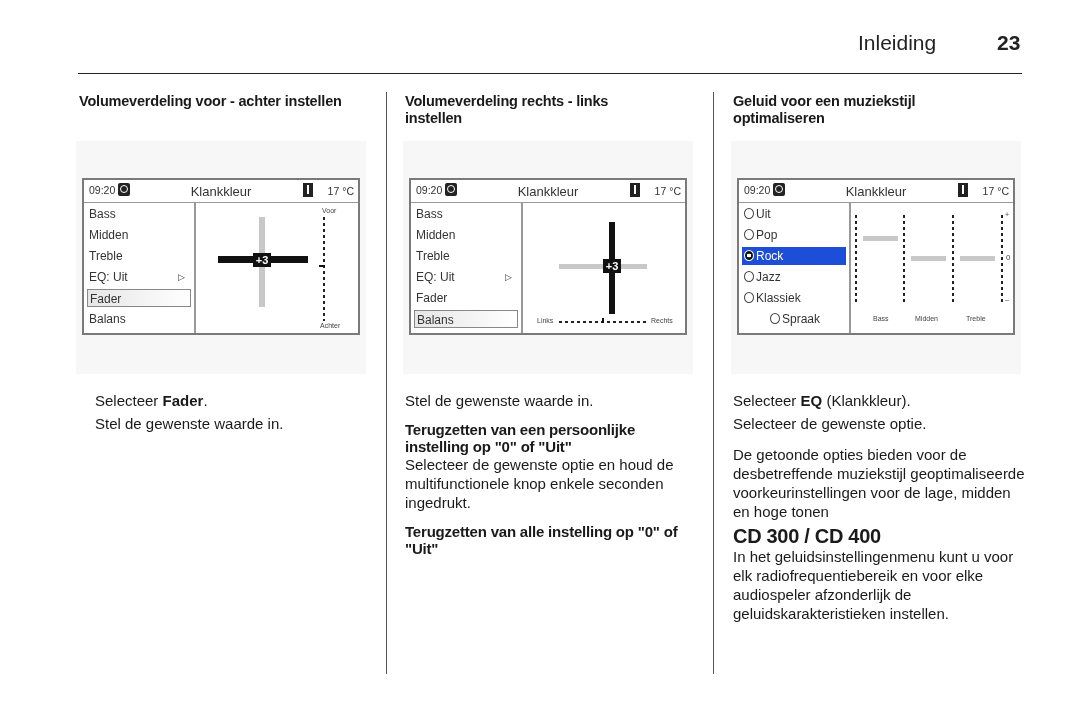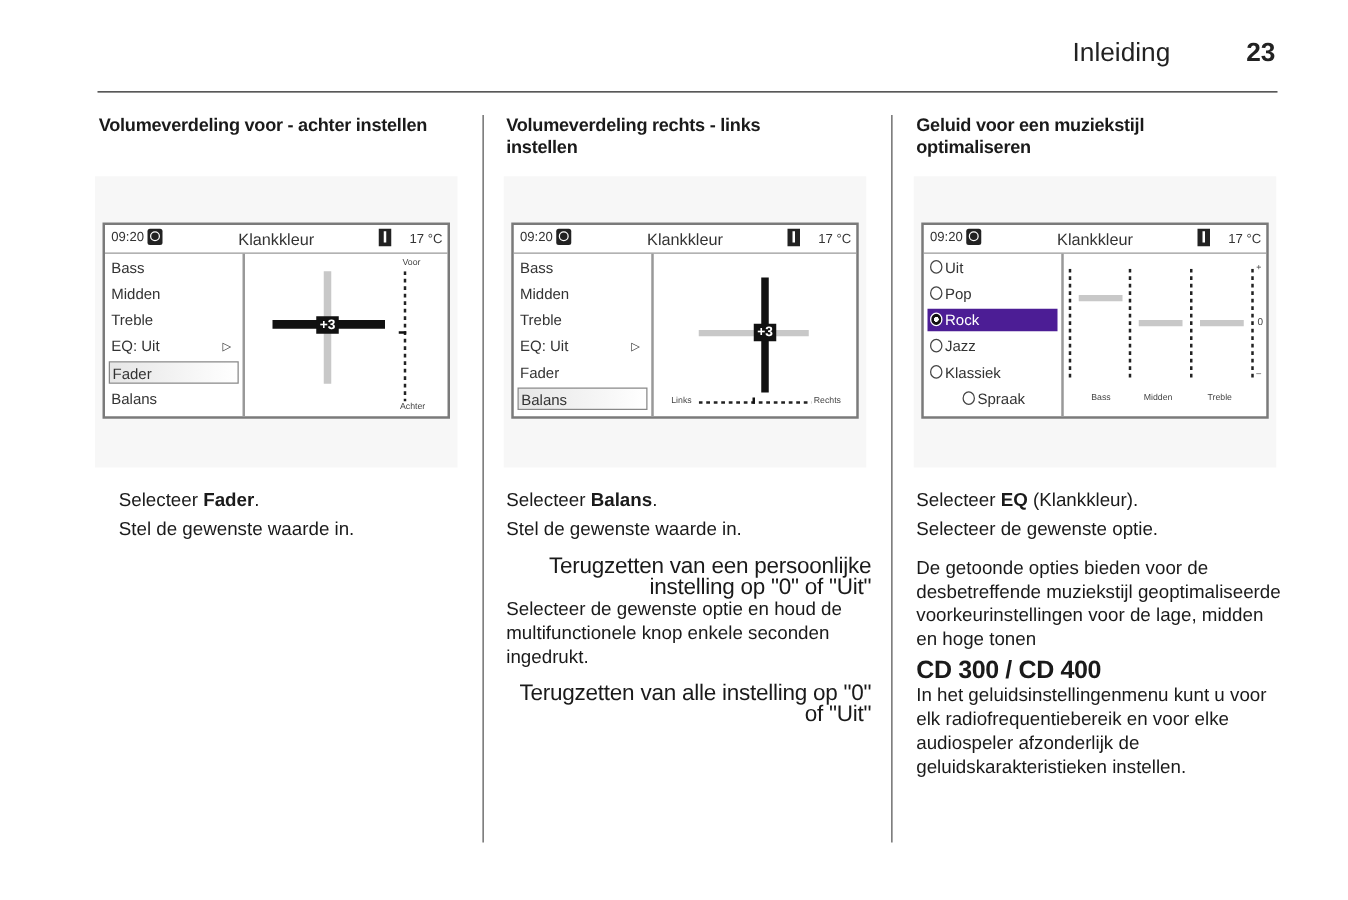--- a/index.html
+++ b/index.html
@@ -8,40 +8,40 @@
   .page-header { position: absolute; left: 0; top: 0; width: 1078px; height: 80px; }
   .page-header .section { position: absolute; left: 858px; top: 31px; font-size: 21px; font-weight: normal; color: #222; }
   .page-header .pagenum { position: absolute; left: 997px; top: 31px; font-size: 21px; font-weight: bold; color: #222; }
   .header-rule { position: absolute; left: 78px; top: 73px; width: 944px; height: 1px; background: #222; }
   .col-divider { position: absolute; top: 92px; width: 1px; height: 582px; background: #555; }
   .column { position: absolute; top: 93px; width: 300px; }
   .col1 { left: 79px; } .col2 { left: 405px; } .col3 { left: 733px; }
   .col-title { font-size: 14.5px; font-weight: bold; line-height: 17px; margin: 0; letter-spacing: -0.2px; }
   .para { font-size: 15px; line-height: 19px; margin: 0; }
   .para b { font-weight: bold; }
-  .subhead { font-size: 18px; font-weight: normal; line-height: 17px; margin: 0; letter-spacing: -0.2px; text-align: right; }
+  .subhead { font-size: 15px; font-weight: bold; line-height: 17px; margin: 0; letter-spacing: -0.2px; }
   .h2 { font-size: 20px; font-weight: bold; line-height: 22px; margin: 0; letter-spacing: -0.3px; }
 
   
   .figure { position: absolute; width: 290px; height: 233px; background: #f7f7f7; }
   .screen { position: absolute; left: 6px; top: 37px; width: 278px; height: 157px;
             background: #fff; border: 2px solid #7a7a7a; box-sizing: border-box; }
   .scr-top { position: absolute; left: 0; top: 0; width: 274px; height: 22px; border-bottom: 1px solid #999;
              font-size: 11.5px; color: #333; }
   .scr-time { position: absolute; left: 5px; top: 4px; font-size: 10.5px; }
   .clock-icon { position: absolute; left: 34px; top: 3px; width: 12px; height: 13px; background: #222; border-radius: 2px; }
   .clock-icon::after { content: ""; position: absolute; left: 2px; top: 2px; width: 6px; height: 6px; border: 1px solid #fff; border-radius: 50%; }
   .scr-title { position: absolute; left: 0; top: 4px; width: 274px; text-align: center; font-size: 13px; }
   .thermo-icon { position: absolute; right: 45px; top: 3px; width: 10px; height: 14px; background: #222; }
   .thermo-icon::after { content: ""; position: absolute; left: 4px; top: 2px; width: 2px; height: 9px; background: #fff; }
   .scr-temp { position: absolute; right: 4px; top: 5px; font-size: 10.5px; }
   .scr-left { position: absolute; left: 0; top: 23px; width: 110px; height: 130px; border-right: 2px solid #999; }
   .menu-item { position: absolute; left: 3px; width: 104px; height: 18px; font-size: 12px; line-height: 18px; padding-left: 2px; box-sizing: border-box; color: #333; }
   .menu-item.sel { border: 1px solid #888; background: linear-gradient(to right, #e6e6e6, #fff); }
-  .menu-item.inv { background: #4c1d95; color: #fff; }
+  .menu-item.inv { background: #1d4ed8; color: #fff; }
   .menu-item .arrow { position: absolute; right: 6px; top: 0; font-size: 9px; }
   .radio { display: inline-block; width: 8px; height: 9px; border: 1px solid #444; border-radius: 50%; margin-right: 2px; vertical-align: -1px; }
   .menu-item.inv .radio { border-color: #fff; background: radial-gradient(circle, #fff 30%, #111 35%); }
   .scr-right { position: absolute; left: 112px; top: 23px; width: 162px; height: 130px; }
   .bar { position: absolute; }
   .badge { position: absolute; background: #111; color: #fff; font-size: 11px; font-weight: bold; text-align: center; line-height: 14px; }
   .dotcol { position: absolute; width: 2px; background-image: linear-gradient(#222 50%, transparent 50%); background-size: 2px 6px; }
   .dotrow { position: absolute; height: 2px; background-image: linear-gradient(to right, #222 50%, transparent 50%); background-size: 6px 2px; }
   .tiny { position: absolute; font-size: 7px; color: #444; }
 </style>
@@ -118,21 +118,20 @@
       <div class="bar" style="left:86px; top:19px; width:6px; height:92px; background:#111;"></div>
       <div class="badge" style="left:80px; top:56px; width:18px; height:14px;">+3</div>
       <span class="tiny" style="left:14px; top:114px;">Links</span>
       <div class="dotrow" style="left:36px; top:118px; width:90px;"></div>
       <div class="bar" style="left:79px; top:115px; width:2px; height:5px; background:#111;"></div>
       <span class="tiny" style="left:128px; top:114px;">Rechts</span>
     </div>
   </div>
 </div>
 <div class="column col2" style="top:391px; width:292px;">
-  <p class="para" style="margin-bottom:4px;"><span>Selecteer </span><b>Balans</b><span>.</span></p>
   <p class="para" style="margin-bottom:11px;">Stel de gewenste waarde in.</p>
   <h4 class="subhead">Terugzetten van een persoonlijke instelling op "0" of "Uit"</h4>
   <p class="para" style="margin-bottom:11px;">Selecteer de gewenste optie en houd de multifunctionele knop enkele seconden ingedrukt.</p>
   <h4 class="subhead">Terugzetten van alle instelling op "0" of "Uit"</h4>
 </div>
 
 <div class="column col3">
   <h3 class="col-title" style="width:240px;">Geluid voor een muziekstijl optimaliseren</h3>
 </div>
 <div class="figure" style="left:731px; top:141px;">

